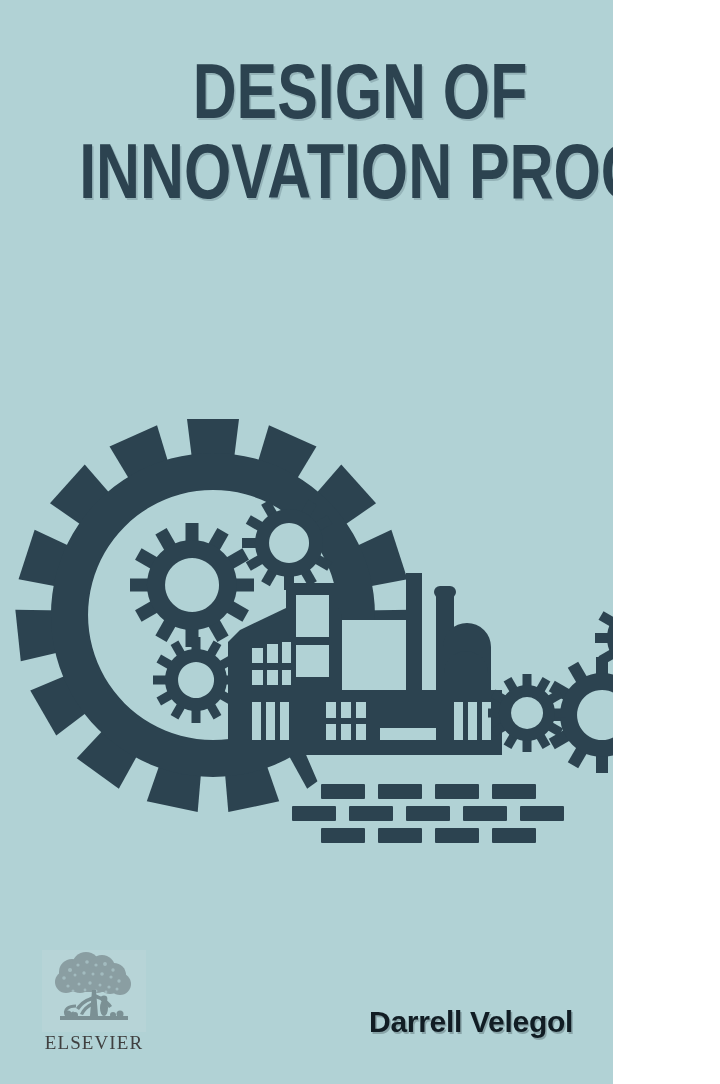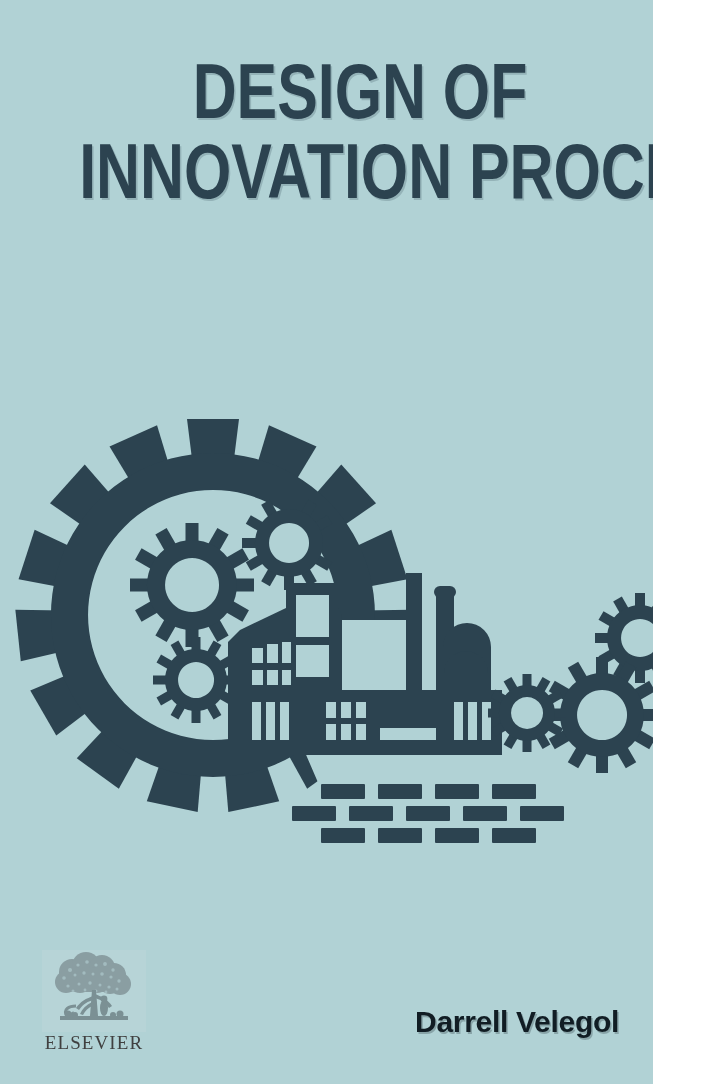--- a/index.html
+++ b/index.html
@@ -7,21 +7,20 @@
     padding: 0;
     background: #ffffff;
   }
   .cover {
     position: relative;
     width: 613px;
     height: 1084px;
     background: #b1d2d5;
     overflow: hidden;
     font-family: "Liberation Sans", sans-serif;
-    padding-left: 40px;
   }
 
   
   .title-block {
     position: absolute;
     top: 54px;
     left: 0;
     width: 720px;
     text-align: center;
   }
@@ -65,21 +64,21 @@
     top: 380px;
     left: 0;
     width: 720px;
     height: 500px;
   }
   .illustration svg { display: block; }
 
   
   .author {
     position: absolute;
-    right: 34px;
+    right: 40px;
     bottom: 45px;
     color: #111d24;
     font-size: 30px;
     font-weight: bold;
     letter-spacing: -0.3px;
     text-shadow: 1.5px 1.5px 0px rgba(17, 29, 36, 0.25);
     white-space: nowrap;
   }
 
   

